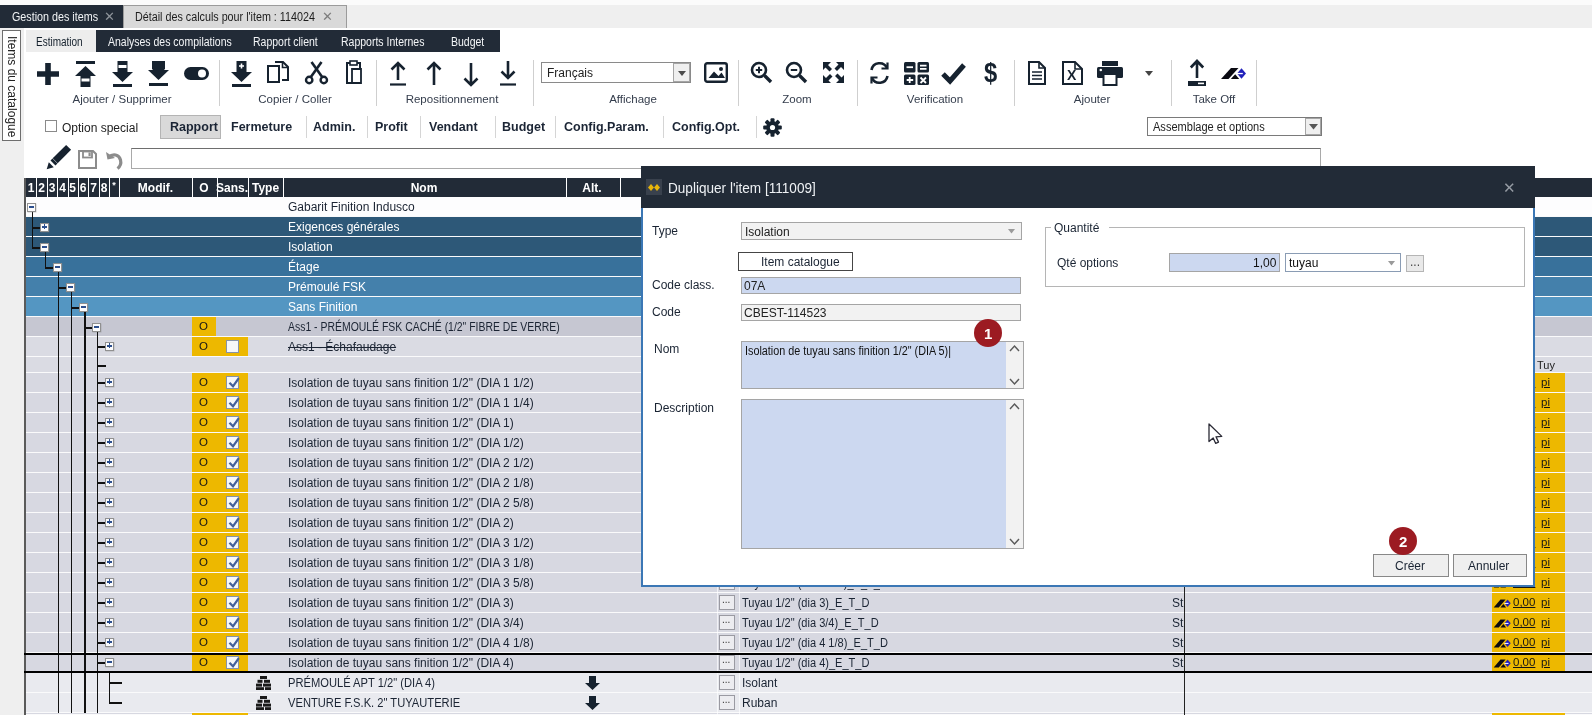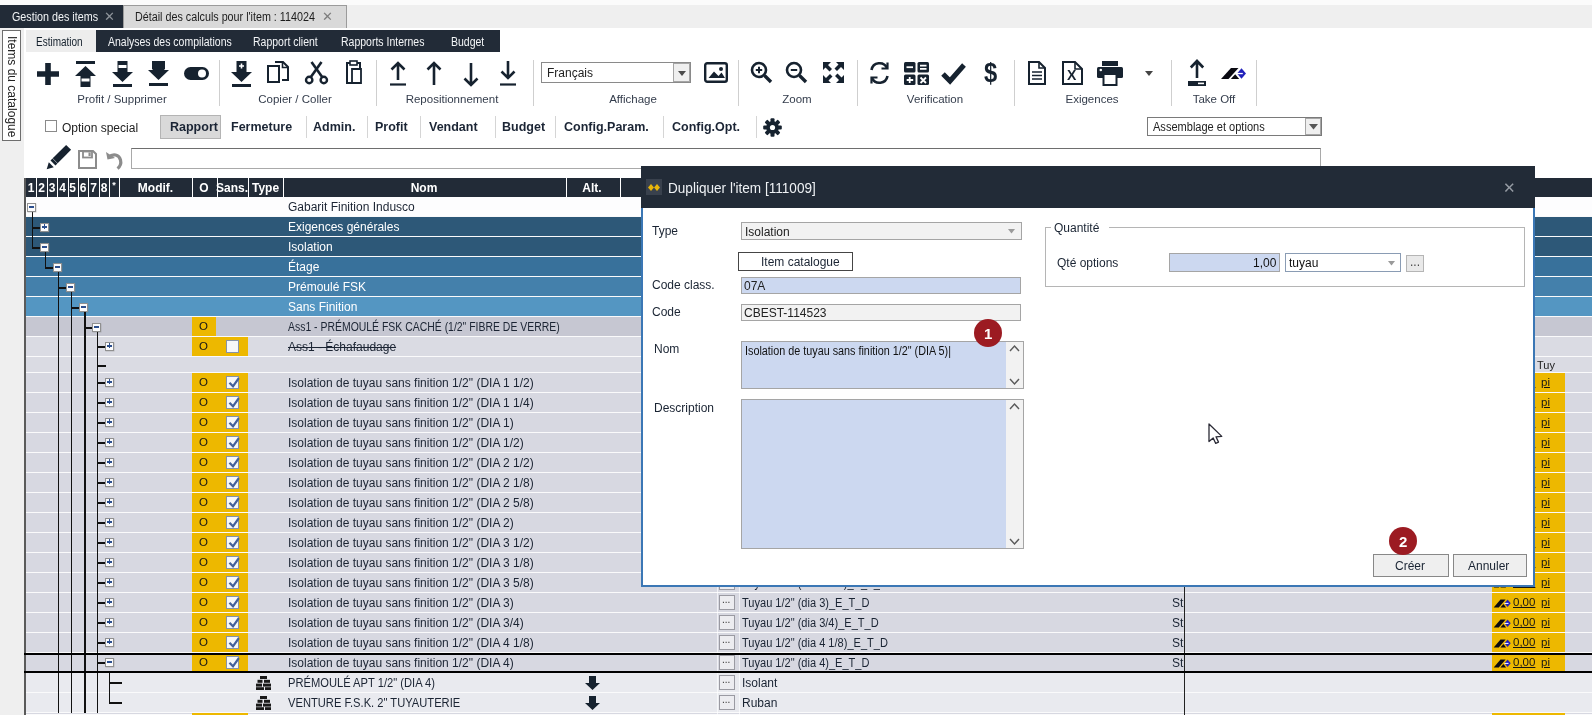--- a/index.html
+++ b/index.html
@@ -173,27 +173,27 @@
     <rect x="0" y="21" width="18" height="5" fill="#16222f"></rect>
     <rect x="10" y="22.6" width="6" height="1.6" fill="#fff"></rect>
   </svg>
 <svg style="left:1220px;top:66px" width="27" height="13">
     <path d="M11 2 H18.5 L8.5 13 H1 Z" fill="#0a0a12"></path>
     <path d="M15.2 8.2 L19.2 13 H10.8 Z" fill="#0a0a12"></path>
     <path d="M21.5 2.2 L26 7.5 L21.5 12.8 L17 7.5 Z" fill="#2222bb"></path>
     <rect x="16.8" y="6.9" width="6" height="1.3" fill="#fff"></rect>
   </svg>
 <style>.gl{position:absolute;font-size:11.5px;color:#343d4c;transform:translateX(-50%);white-space:nowrap}</style>
-<div class="gl" style="left:122px;top:93px">Profit / Supprimer</div>
+<div class="gl" style="left:122px;top:93px">Ajouter / Supprimer</div>
 <div class="gl" style="left:295px;top:93px">Copier / Coller</div>
 <div class="gl" style="left:452px;top:93px">Repositionnement</div>
 <div class="gl" style="left:633px;top:93px">Affichage</div>
 <div class="gl" style="left:797px;top:93px">Zoom</div>
 <div class="gl" style="left:935px;top:93px">Verification</div>
-<div class="gl" style="left:1092px;top:93px">Exigences</div>
+<div class="gl" style="left:1092px;top:93px">Ajouter</div>
 <div class="gl" style="left:1214px;top:93px">Take Off</div>
 <div class="a" style="left:45px;top:120px;width:12px;height:12px;background:#fff;border:1px solid #8a8a8a"></div>
 <div class="tx" style="left:62px;top:121px;color:#222">Option special</div>
 <div class="a" style="left:160px;top:115px;width:61px;height:24px;background:#d9d9d9;border:1px solid #b4b4b4"></div>
 <div class="tx" style="left:170px;top:120px;font-size:12.5px;font-weight:bold;color:#1b2535">Rapport</div>
 <div class="tx" style="left:231px;top:120px;font-size:12.5px;font-weight:bold;color:#1b2535">Fermeture</div>
 <div class="tx" style="left:313px;top:120px;font-size:12.5px;font-weight:bold;color:#1b2535">Admin.</div>
 <div class="tx" style="left:375px;top:120px;font-size:12.5px;font-weight:bold;color:#1b2535">Profit</div>
 <div class="tx" style="left:429px;top:120px;font-size:12.5px;font-weight:bold;color:#1b2535">Vendant</div>
 <div class="tx" style="left:502px;top:120px;font-size:12.5px;font-weight:bold;color:#1b2535">Budget</div>

